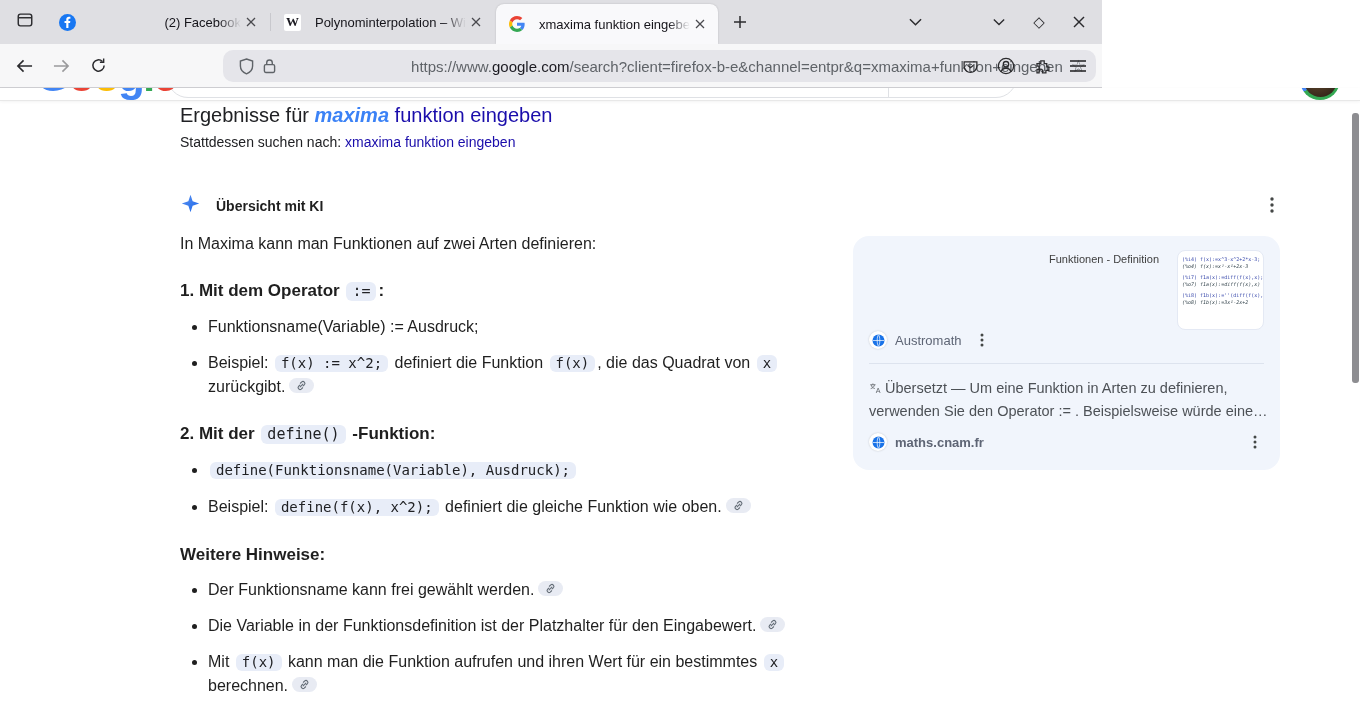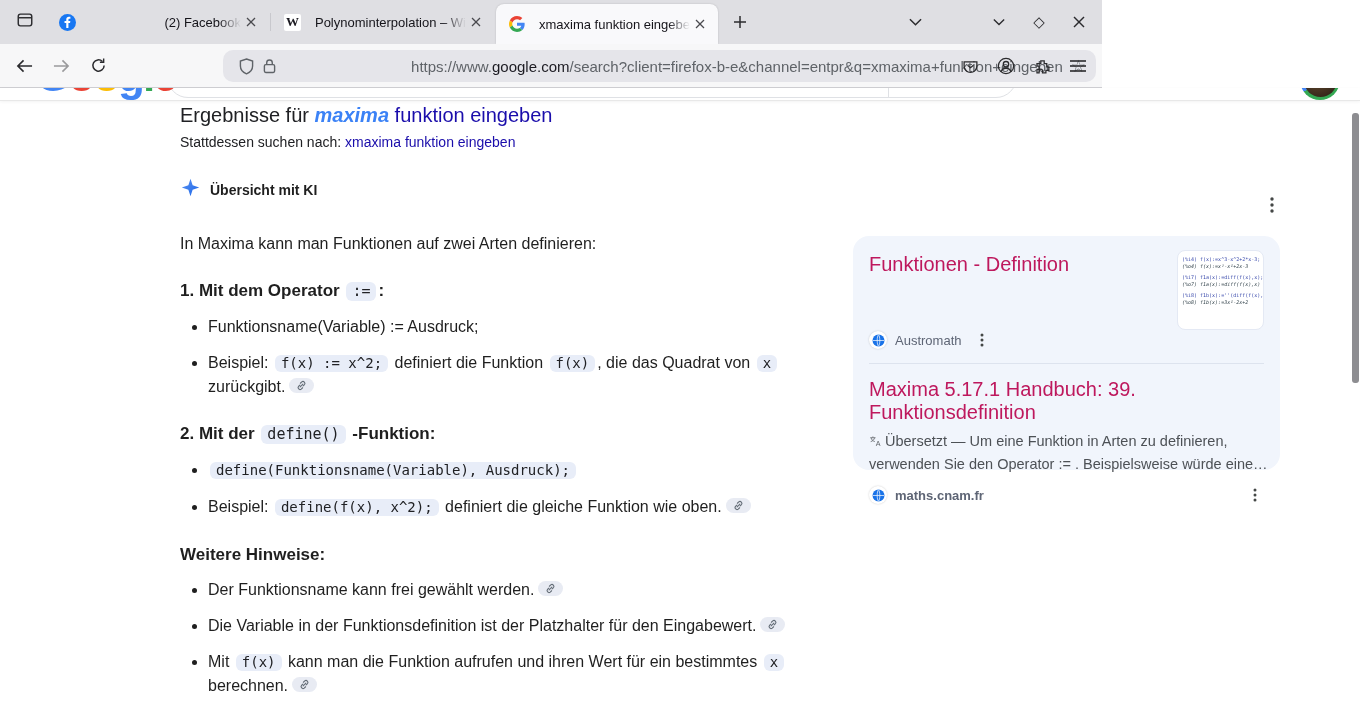--- a/index.html
+++ b/index.html
@@ -46,35 +46,35 @@
   .gavatar { position:absolute; left:1300px; top:-28px; width:40px; height:40px; border-radius:50%; background:conic-gradient(#4285f4 0 12%, #34a853 12% 65%, #4285f4 65% 100%); display:flex; align-items:center; justify-content:center; }
   .gavatar-inner { width:33px; height:33px; border-radius:50%; background:radial-gradient(circle at 40% 35%, #6b4f33, #241a12); }
 
   .results-block { position:absolute; left:180px; top:16px; }
   .results-line1 { font-size:20px; color:#202124; }
   .results-line1 .link { color:#1a0dab; }
   .results-line1 .em { color:#3b82f6; font-weight:bold; font-style:italic; }
   .results-line2 { font-size:14px; color:#202124; margin-top:7px; }
   .results-line2 .link { color:#1a0dab; }
 
-  .ai-header { position:absolute; left:181px; top:90px; display:flex; align-items:center; }
+  .ai-header { position:absolute; left:181px; top:106px; display:flex; align-items:center;gap:6px; }
   .ai-label { font-size:14px; font-weight:bold; color:#1f1f1f; margin-left:10px; }
   .ai-kebab { position:absolute; left:1262px; top:107px; width:20px; height:20px; display:flex; align-items:center; justify-content:center; }
 
   .ai-body { position:absolute; left:180px; top:144px; width:612px; color:#1f1f1f; font-size:16px; line-height:23px; }
   .ai-heading { font-size:17px; font-weight:bold; margin:24px 0 12px 0; }
   .ai-section ul { list-style:disc; padding-left:28px; }
   .ai-section li { margin-bottom:13px; }
   .code-chip { font-family:"DejaVu Sans Mono", monospace; font-size:14px; background:#e8edf8; color:#202124; border-radius:6px; padding:0 6px 1px 6px; margin:0 2px; white-space:nowrap; }
   .ai-heading .code-chip { font-size:15px; font-weight:normal; }
   .link-chip { display:inline-flex; align-items:center; justify-content:center; background:#e8ebf3; border-radius:999px; padding:2px 7px; margin-left:4px; vertical-align:1px; }
 
   .sources-card { position:absolute; left:853px; top:148px; width:427px; height:234px; background:#f1f5fc; border-radius:16px; padding:14px 16px; }
   .src1 { position:relative; height:96px; }
-  .src-title { font-size:20px; color:#be185d; }
+  .src-title { font-size:11px; color:#404040;text-align:right; }
   .src1 .src-title { width:290px; margin-top:3px; }
   .src-thumb { position:absolute; right:0; top:-3px; width:87px; height:80px; background:#fff; border-radius:8px; border:1px solid #e4e9f4; padding:5px 4px; overflow:hidden; }
   .thumb-line { font-family:"DejaVu Sans Mono", monospace; font-size:5px; line-height:7px; white-space:nowrap; }
   .thumb-line.in { color:#3949ab; }
   .thumb-line.out { color:#37474f; font-style:italic; margin-bottom:4px; }
   .src-siterow { display:flex; align-items:center; margin-top:14px; }
   .src1 .src-siterow { position:absolute; left:0; bottom:0; margin-top:0; }
   .favicon-circle { width:18px; height:18px; border-radius:50%; background:#fff; box-shadow:0 0 2px rgba(0,0,0,.2); display:flex; align-items:center; justify-content:center; margin-right:8px; }
   .src-site { font-size:13px; color:#5e6575; }
   .src-kebab { width:18px; height:18px; display:flex; align-items:center; justify-content:center; margin-left:12px; }
@@ -360,21 +360,20 @@
           <svg width="4" height="14" viewBox="0 0 4 14">
               <circle cx="2" cy="2" r="1.5" fill="#444746"></circle>
               <circle cx="2" cy="7" r="1.5" fill="#444746"></circle>
               <circle cx="2" cy="12" r="1.5" fill="#444746"></circle>
             </svg>
         </span>
       </div>
     </div>
     <div class="src-divider"></div>
     <div class="src2">
-      <div class="src-title">Maxima 5.17.1 Handbuch: 39. Funktionsdefinition</div>
       <div class="src-snippet"><span class="translate-ico"><svg width="13" height="13" viewBox="0 0 20 20">
               <path d="M2 4.2h8M6 2.2v2M3.2 4.2c.6 3 2.8 5.2 5.8 5.9M8.6 4.2C8 7.2 5.6 9.5 2.6 10.2" stroke="#5f6368" stroke-width="1.2" fill="none"></path>
               <text x="10.5" y="17" font-size="11" fill="#5f6368" font-family="Liberation Sans, sans-serif">A</text>
             </svg></span><span>Übersetzt — Um eine Funktion in Arten zu definieren, verwenden Sie den Operator := . Beispielsweise würde eine…</span></div>
       <div class="src-siterow">
         <span class="favicon-circle">
           <svg width="13" height="13" viewBox="0 0 24 24">
               <circle cx="12" cy="12" r="11" fill="#1a73e8"></circle>
               <path d="M1.5 12h21M12 1.5c3.2 2.8 3.2 18.2 0 21M12 1.5c-3.2 2.8-3.2 18.2 0 21" stroke="#fff" stroke-width="1.3" fill="none"></path>
             </svg>

